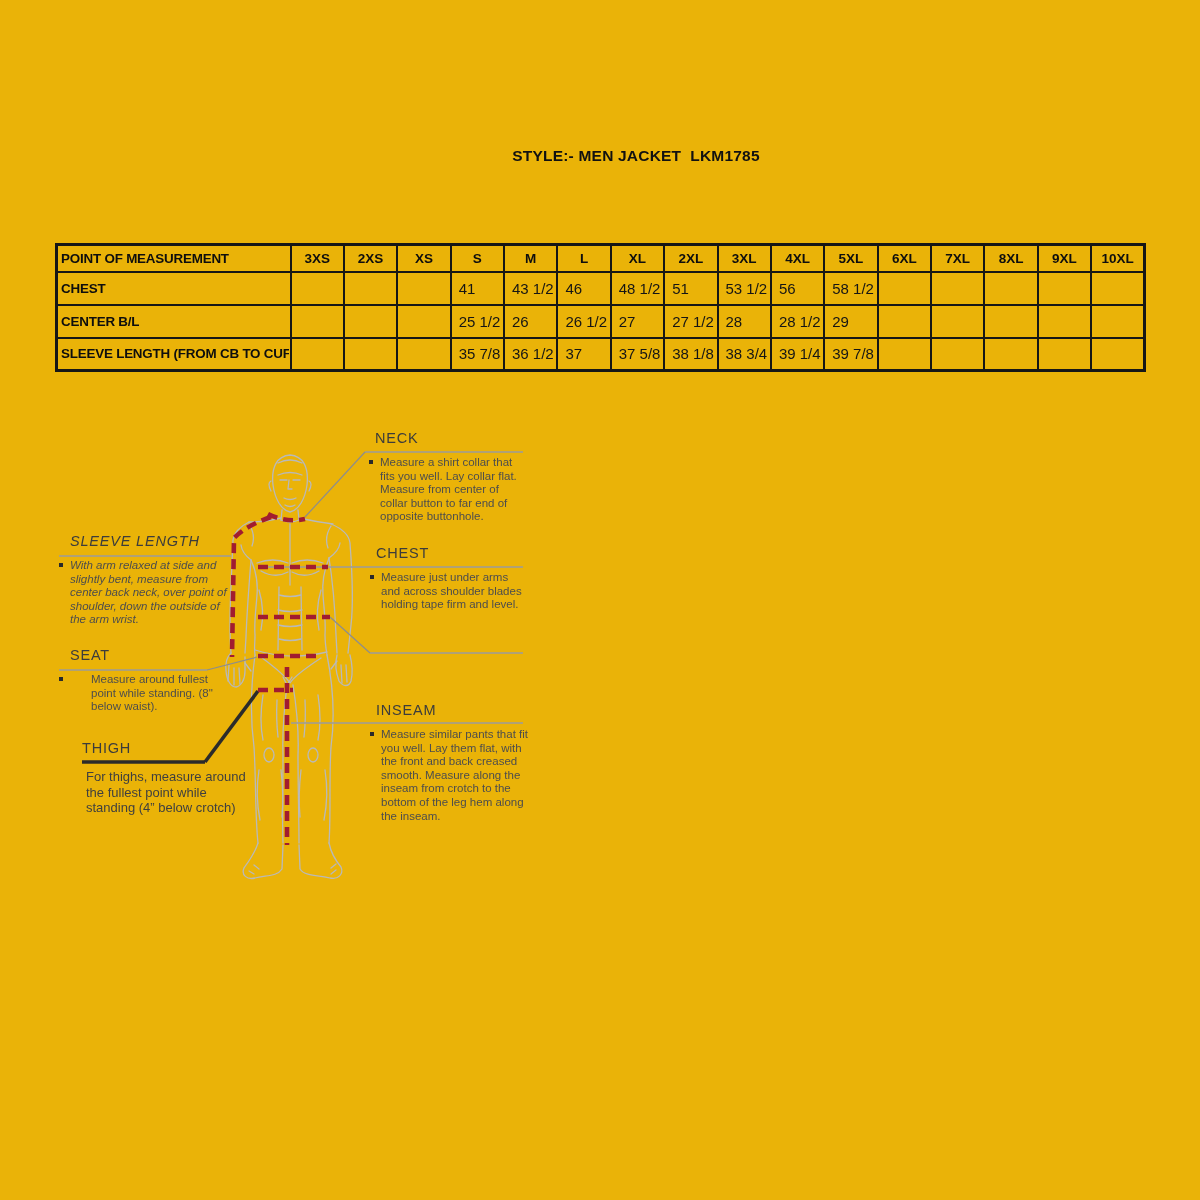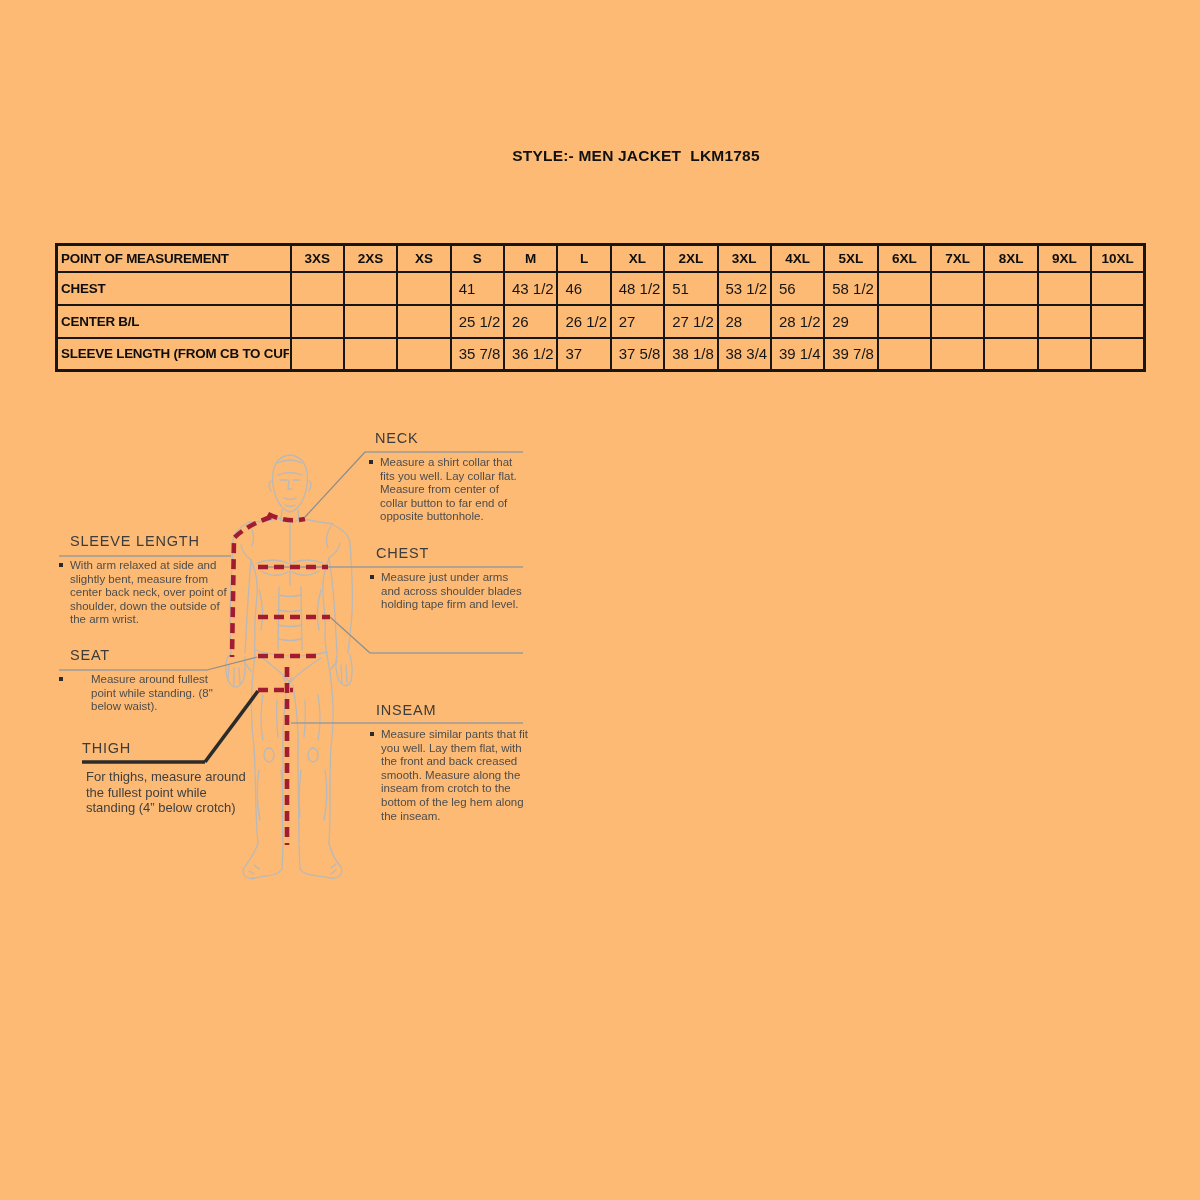--- a/index.html
+++ b/index.html
@@ -1,17 +1,17 @@
 <!DOCTYPE html>
 <html style="--c-measure: #a11c30; --c-figure: #b9b9b9; --c-leader: #9b9b9b; --c-thigh: #2b2b2b;"><head>
 <meta charset="utf-8">
 <style>
   html,body{margin:0;padding:0;background:#fff;}
   #page{
-    position:relative;width:1200px;height:1200px;background:#fdba74;
+    position:relative;width:1200px;height:1200px;background:#eab308;
     font-family:"Liberation Sans","DejaVu Sans",sans-serif;color:#1a1a1a;overflow:hidden;
   }
   
   #doc-title{
     position:absolute;top:147px;left:0;width:100%;text-align:center;text-indent:72px;
     font-size:15.5px;font-weight:bold;letter-spacing:.2px;white-space:pre;color:#111;
   }
   #doc-note{
     position:absolute;top:390px;left:57px;width:1100px;
     font-size:14.2px;font-weight:bold;color:#111;letter-spacing:-0.1px;
@@ -211,21 +211,21 @@
         <path class="measure" d="M213,89 Q231,98 250,94"></path>
         <path class="measure" d="M216,92 Q192,100 179,113 L177,232"></path>
         <path class="measure" d="M203,142 H273"></path>
         <path class="measure" d="M203,192 H275"></path>
         <path class="measure" d="M203,231 H266"></path>
         <path class="measure" d="M203,265 H238"></path>
         <path class="measure" d="M232,242 V420"></path>
       </g>
     </svg>
 
-    <div class="d-section" id="sec-sleeve" style="left:15px;top:108px;width:160px;">
+    <div class="d-section" id="sec-sleeve" style="left:15px;top:108px;width:160px;font-style:italic;">
       <div class="d-title">SLEEVE LENGTH</div>
       <div class="d-text" style="margin-left:-11px;">
           <span class="bullet"></span>
           <span>With arm relaxed at side and slightly bent, measure from center back neck, over point of shoulder, down the outside of the arm wrist.</span>
         </div>
     </div>
 
     <div class="d-section" id="sec-seat" style="left:15px;top:222px;width:152px;">
       <div class="d-title">SEAT</div>
       <div class="d-text" style="margin-left:-11px;gap:21px;">

